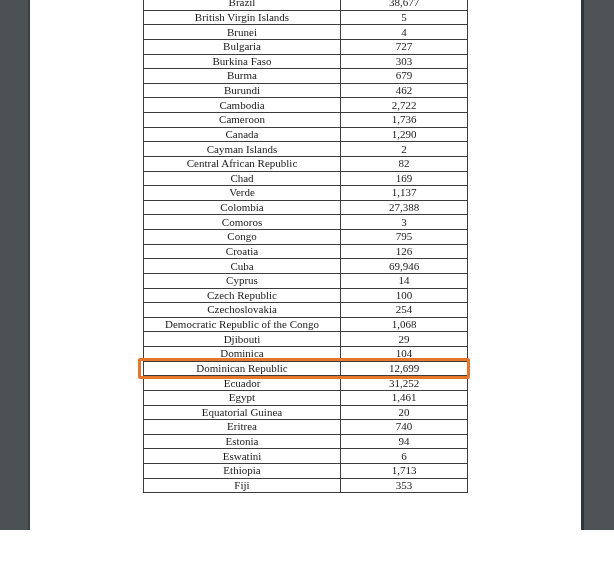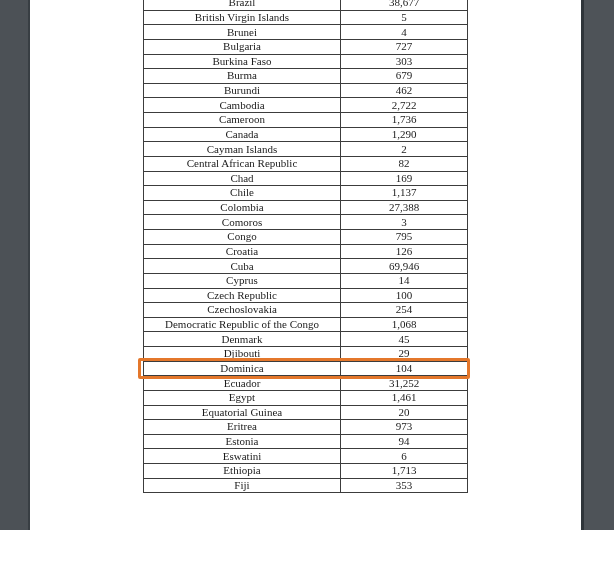--- a/index.html
+++ b/index.html
@@ -138,21 +138,21 @@
     <td>Central African Republic</td>
     <td>82</td>
   </tr>
 
   <tr>
     <td>Chad</td>
     <td>169</td>
   </tr>
 
   <tr>
-    <td>Chile</td>
+    <td>Verde</td>
     <td>1,137</td>
   </tr>
 
 
   <tr>
     <td>Colombia</td>
     <td>27,388</td>
   </tr>
 
   <tr>
@@ -189,55 +189,55 @@
   <tr>
     <td>Czechoslovakia</td>
     <td>254</td>
   </tr>
 
   <tr>
     <td>Democratic Republic of the Congo</td>
     <td>1,068</td>
   </tr>
 
-  <tr>
-    <td>Denmark</td>
-    <td>45</td>
-  </tr>
 
   <tr>
     <td>Djibouti</td>
     <td>29</td>
   </tr>
 
   <tr>
     <td>Dominica</td>
     <td>104</td>
   </tr>
 
+  <tr>
+    <td>Dominican Republic</td>
+    <td>12,699</td>
+  </tr>
 
   <tr>
     <td>Ecuador</td>
     <td>31,252</td>
   </tr>
 
   <tr>
     <td>Egypt</td>
     <td>1,461</td>
   </tr>
 
 
   <tr>
     <td>Equatorial Guinea</td>
     <td>20</td>
   </tr>
 
   <tr>
     <td>Eritrea</td>
-    <td>973</td>
+    <td>740</td>
   </tr>
 
   <tr>
     <td>Estonia</td>
     <td>94</td>
   </tr>
 
   <tr>
     <td>Eswatini</td>
     <td>6</td>

